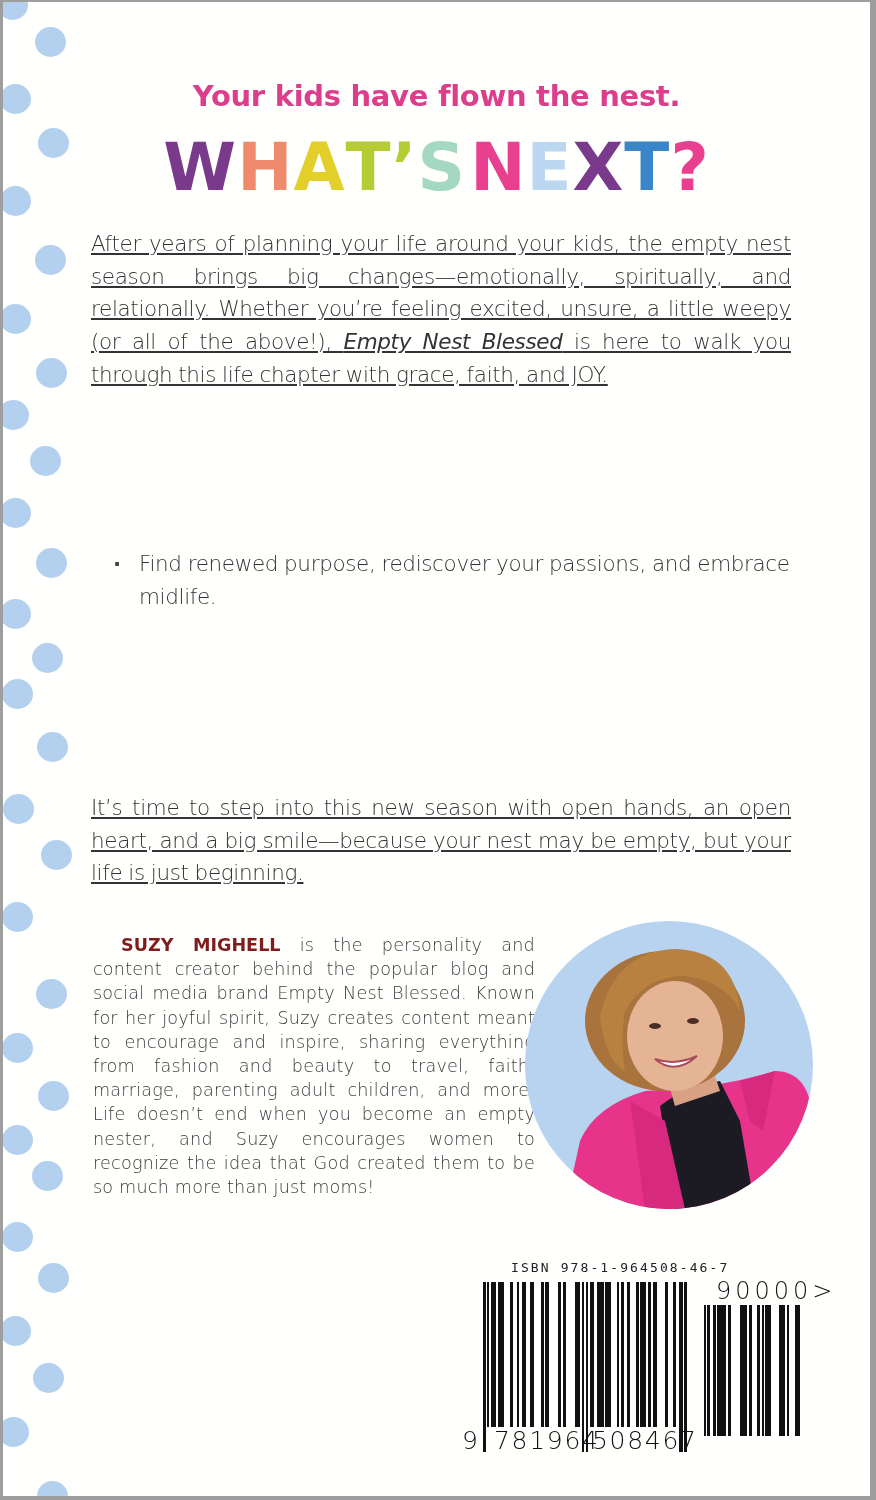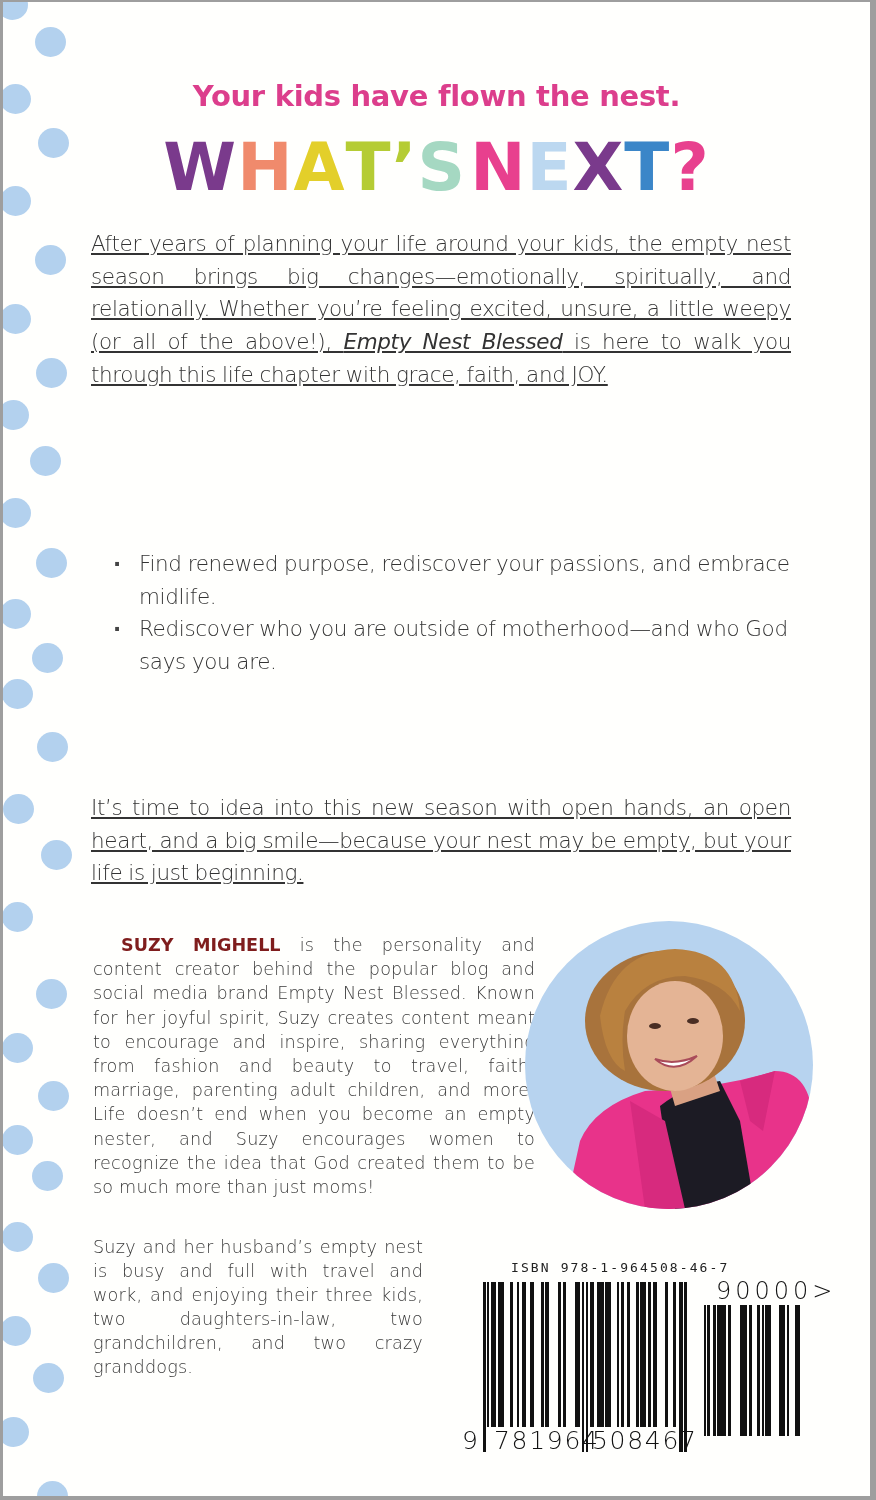--- a/index.html
+++ b/index.html
@@ -120,32 +120,30 @@
   <div class="tagline">Your kids have flown the nest.</div>
   <div class="headline" id="headline"><span style="color: rgb(122, 58, 140);">W</span><span style="color: rgb(240, 138, 108);">H</span><span style="color: rgb(227, 207, 42);">A</span><span style="color: rgb(181, 204, 52);">T</span><span style="color: rgb(181, 204, 52);">’</span><span style="color: rgb(165, 216, 194);">S</span><span style="color: rgb(255, 255, 255); width: 4px;">&nbsp;</span><span style="color: rgb(232, 64, 142);">N</span><span style="color: rgb(188, 216, 240);">E</span><span style="color: rgb(122, 58, 140);">X</span><span style="color: rgb(59, 134, 200);">T</span><span style="color: rgb(232, 64, 142);">?</span></div>
 
   <div class="body p1">
     <p><span>After years of planning your life around your kids, the empty nest season brings big changes—emotionally, spiritually, and relationally. Whether you’re feeling excited, unsure, a little weepy (or all of the above!), </span><em style="font-weight:300">Empty Nest Blessed</em><span> is here to walk you through this life chapter with grace, faith, and JOY.</span></p>
   </div>
 
 
   <ul class="bullets">
     <li>Find renewed purpose, rediscover your passions, and embrace midlife.</li>
-    <li>Rediscover who you are outside of motherhood—and who God says you are.</li>
   </ul>
 
   <div class="body p3">
-    <p>It’s time to idea into this new season with open hands, an open heart, and a big smile—because your nest may be empty, but your life is just beginning.</p>
+    <p>It’s time to step into this new season with open hands, an open heart, and a big smile—because your nest may be empty, but your life is just beginning.</p>
   </div>
 
   <div class="bio bio1">
     <span class="bio-name">SUZY MIGHELL</span><span> is the personality and content creator behind the popular blog and social media brand Empty Nest Blessed. Known for her joyful spirit, Suzy creates content meant to encourage and inspire, sharing everything from fashion and beauty to travel, faith, marriage, parenting adult children, and more. Life doesn’t end when you become an empty nester, and Suzy encourages women to recognize the idea that God created them to be so much more than just moms!</span>
   </div>
 
-  <div class="bio bio2">Suzy and her husband’s empty nest is busy and full with travel and work, and enjoying their three kids, two daughters-in-law, two grandchildren, and two crazy granddogs.</div>
 
   <div class="photo">
     <svg width="288" height="288" viewBox="0 0 288 288">
 
       <path d="M40 288 L55 220 Q70 185 120 170 L150 168 Q200 165 250 150 Q285 150 288 200 L288 288 Z" fill="#e8338a"></path>
 
       <path d="M135 185 Q160 165 195 160 L215 200 L230 288 L150 288 Z" fill="#1c1b24"></path>
 
       <path d="M105 180 L140 200 L160 288 L120 288 Z" fill="#d72a7e"></path>
       <path d="M215 160 L250 150 L238 210 L225 200 Z" fill="#d72a7e"></path>

